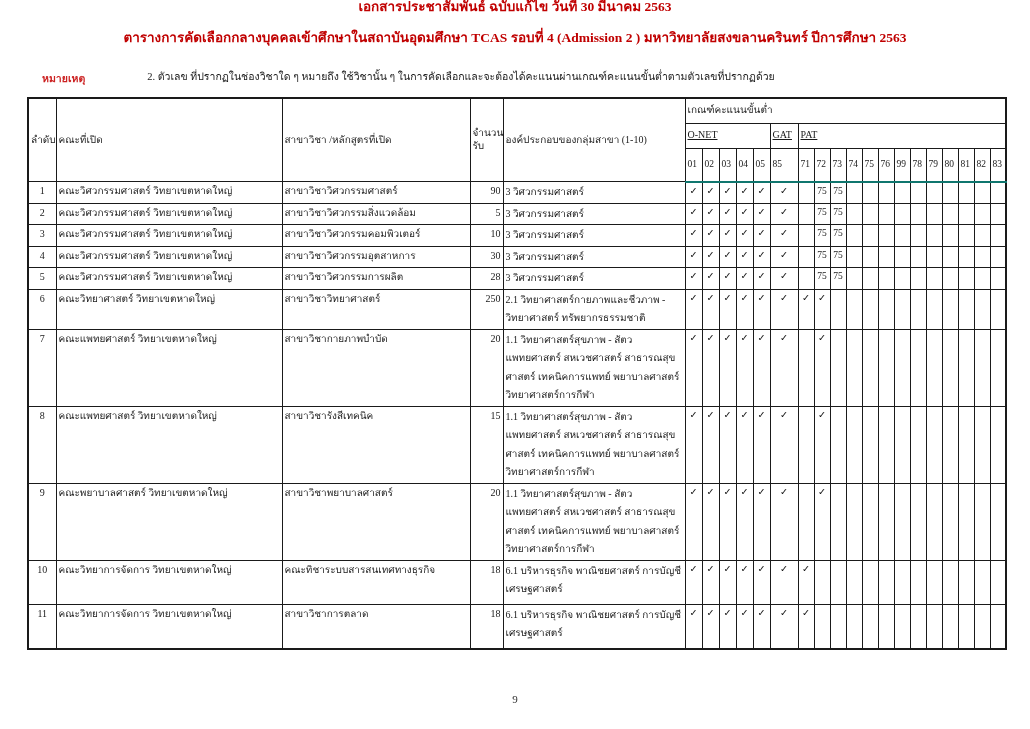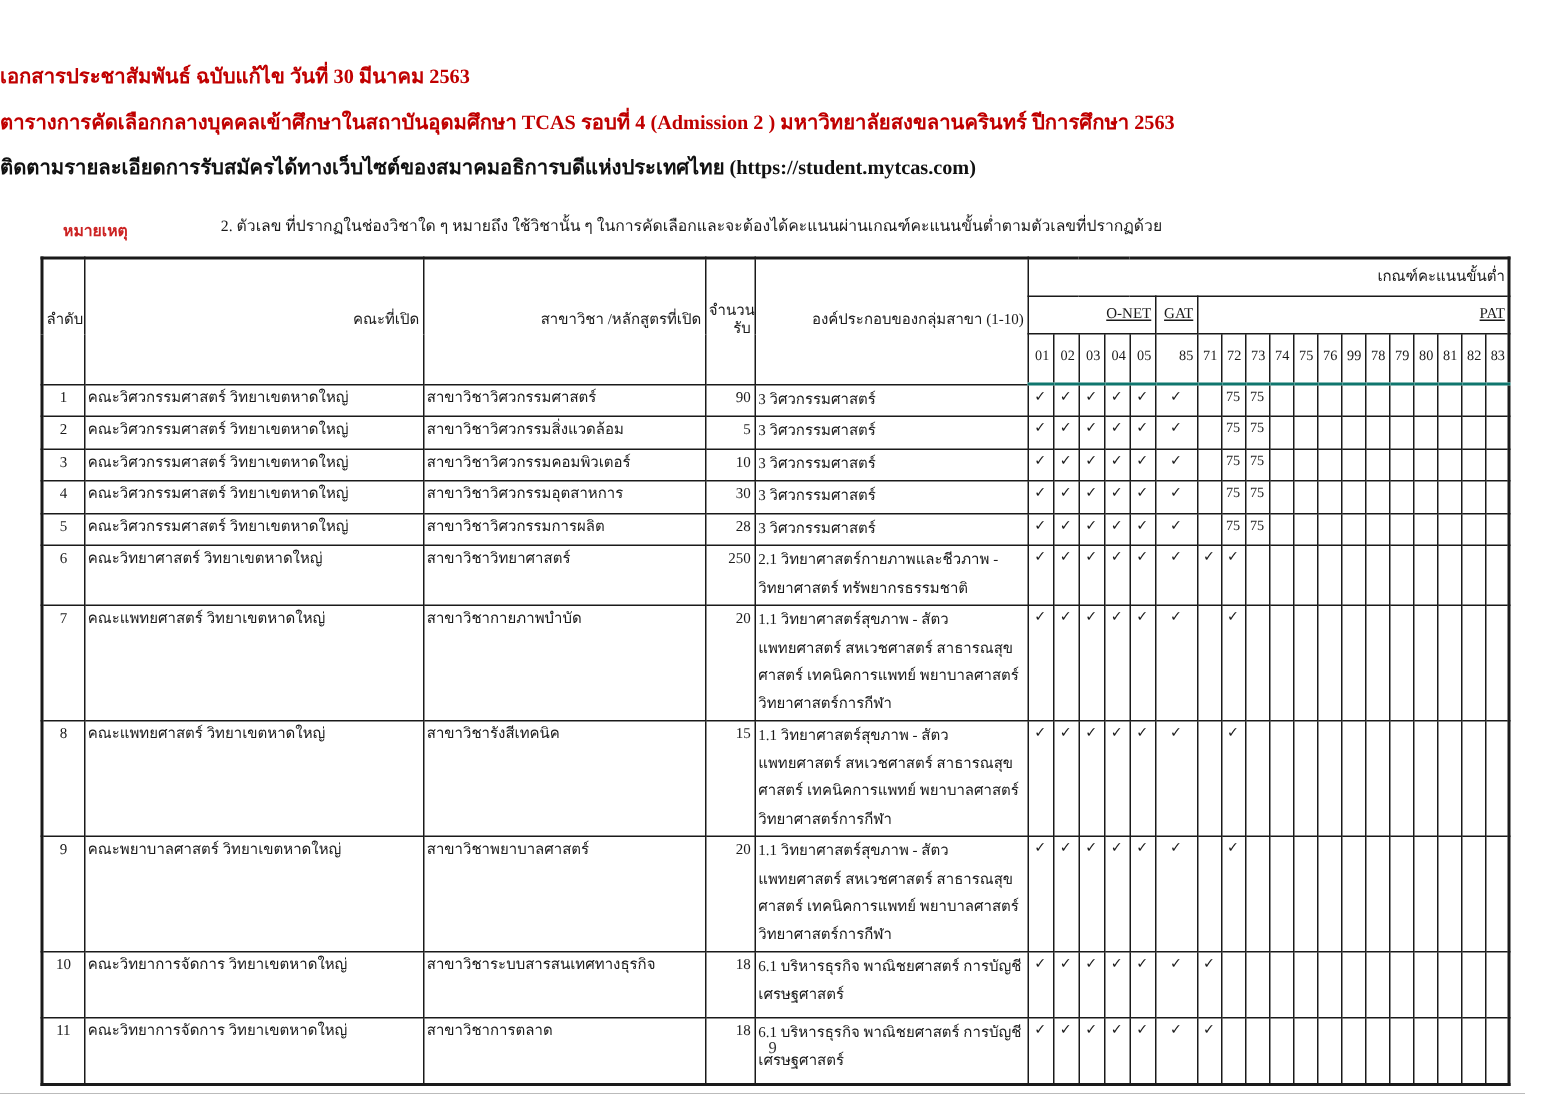--- a/index.html
+++ b/index.html
@@ -4,21 +4,21 @@
 <style>
   html,body{margin:0;padding:0;background:#888;}
   .page{
     position:relative;
     width:1030px;height:729px;
     background:#ffffff;
     font-family:"Liberation Serif", serif;
     color:#1a1a1a;
     overflow:hidden;
   }
-  .titles{padding-top:44px;}
+  .titles{text-align:center;}
   .title{font-weight:bold;font-size:13.5px;line-height:1;margin-bottom:17px;}
   .title.red{color:#c00000;}
   .title.black{color:#111111;}
   .notes{
     display:flex;
     margin:26px 0 0 42px;
     font-size:10.5px;
     gap:48px;
   }
   .note-label{color:#cc2222;font-weight:bold;margin-right:14px;white-space:nowrap;}
@@ -31,21 +31,21 @@
     border:2px solid #1a1a1a;
     font-size:10px;
   }
   table.admission th, table.admission td{
     border:1px solid #1a1a1a;
     padding:1px 2px;
     overflow:hidden;
   }
   thead th{
     font-weight:normal;
-    text-align:right;
+    text-align:left;
     vertical-align:middle;
     font-size:10px;
     line-height:1.25;
   }
   thead tr.score-ids th{border-bottom:2px solid #0f766e;font-size:9.5px;}
   tbody td{vertical-align:top;line-height:1.55;}
   td.c-no{text-align:center;}
   td.c-fac, td.c-prog{text-align:left;padding-left:4px;}
   td.c-quota{text-align:right;}
   td.c-comp{text-align:left;padding-left:3px;line-height:1.85;}
@@ -69,21 +69,20 @@
   }
 </style>
 </head>
 <body>
 
 <div class="page">
 
   <div class="titles">
     <div class="title red">เอกสารประชาสัมพันธ์ ฉบับแก้ไข วันที่ 30 มีนาคม 2563</div>
     <div class="title red">ตารางการคัดเลือกกลางบุคคลเข้าศึกษาในสถาบันอุดมศึกษา TCAS รอบที่ 4  (Admission 2 ) มหาวิทยาลัยสงขลานครินทร์ ปีการศึกษา 2563</div>
-    <div class="title black">ติดตามรายละเอียดการรับสมัครได้ทางเว็บไซต์ของสมาคมอธิการบดีแห่งประเทศไทย (https://student.mytcas.com)</div>
   </div>
 
   <div class="notes">
     <span class="note-label">หมายเหตุ</span>
     <div class="note-lines">
       <div>2. ตัวเลข ที่ปรากฏในช่องวิชาใด ๆ หมายถึง ใช้วิชานั้น ๆ ในการคัดเลือกและจะต้องได้คะแนนผ่านเกณฑ์คะแนนขั้นต่ำตามตัวเลขที่ปรากฏด้วย</div>
     </div>
   </div>
 
   <table class="admission">
@@ -380,21 +379,21 @@
           <td class="c-score"></td>
           <td class="c-score"></td>
           <td class="c-score"></td>
           <td class="c-score"></td>
           <td class="c-score"></td>
           <td class="c-score"></td>
         </tr>
         <tr>
           <td class="c-no">10</td>
           <td class="c-fac">คณะวิทยาการจัดการ วิทยาเขตหาดใหญ่</td>
-          <td class="c-prog">สาขาวิชาระบบสารสนเทศทางธุรกิจ</td>
+          <td class="c-prog">คณะทิชาระบบสารสนเทศทางธุรกิจ</td>
           <td class="c-quota">18</td>
           <td class="c-comp">6.1 บริหารธุรกิจ พาณิชยศาสตร์ การบัญชี เศรษฐศาสตร์</td>
           <td class="c-score">✓</td>
           <td class="c-score">✓</td>
           <td class="c-score">✓</td>
           <td class="c-score">✓</td>
           <td class="c-score">✓</td>
           <td class="c-score">✓</td>
           <td class="c-score">✓</td>
           <td class="c-score"></td>

